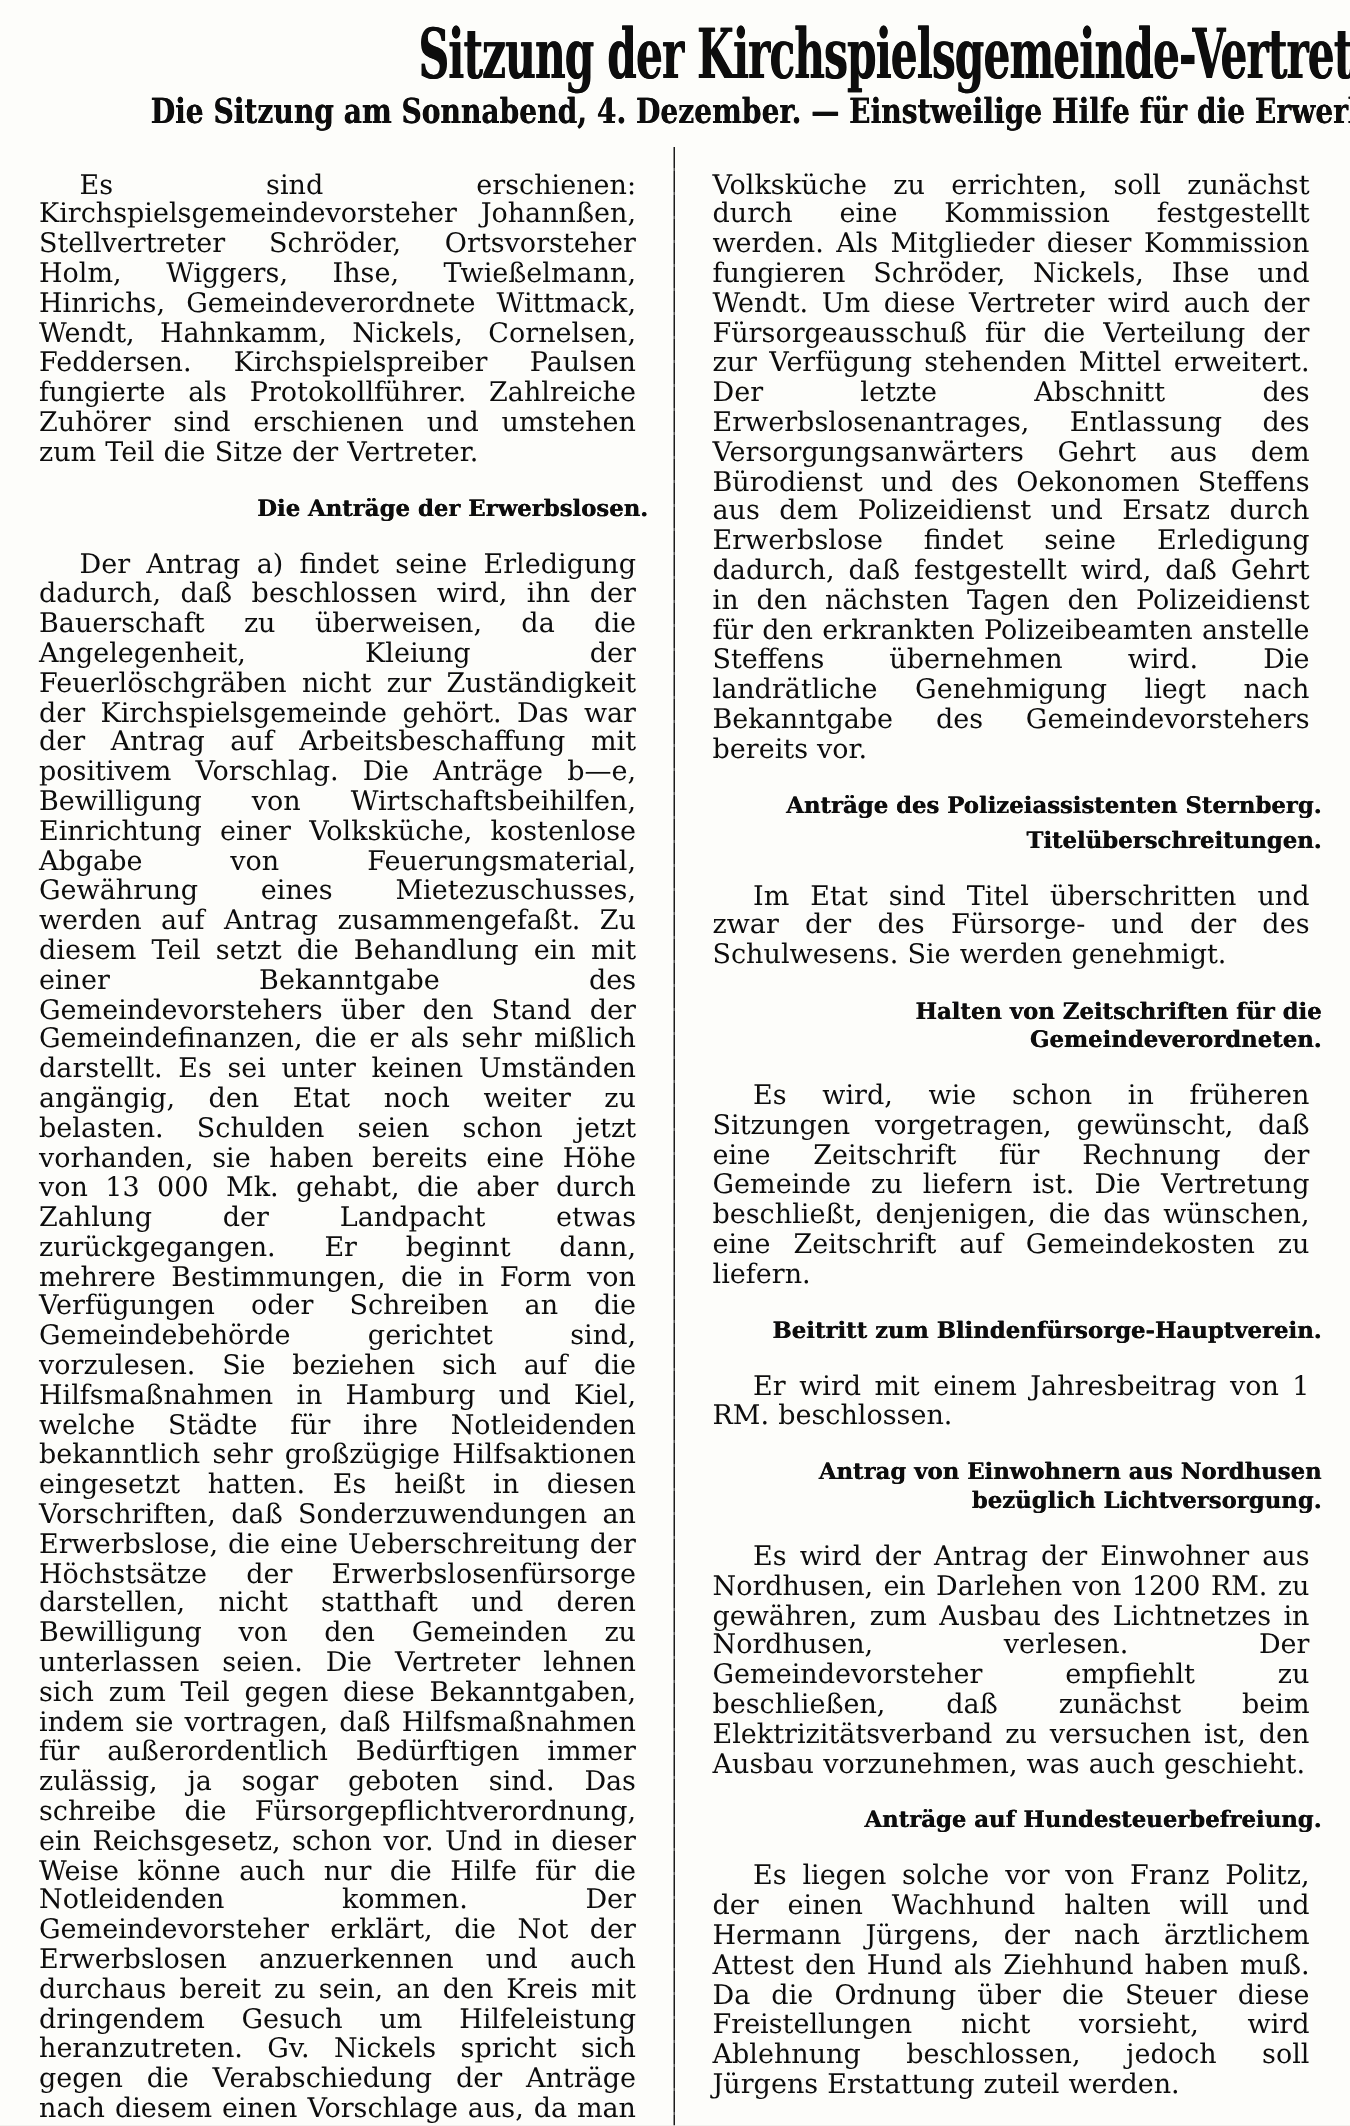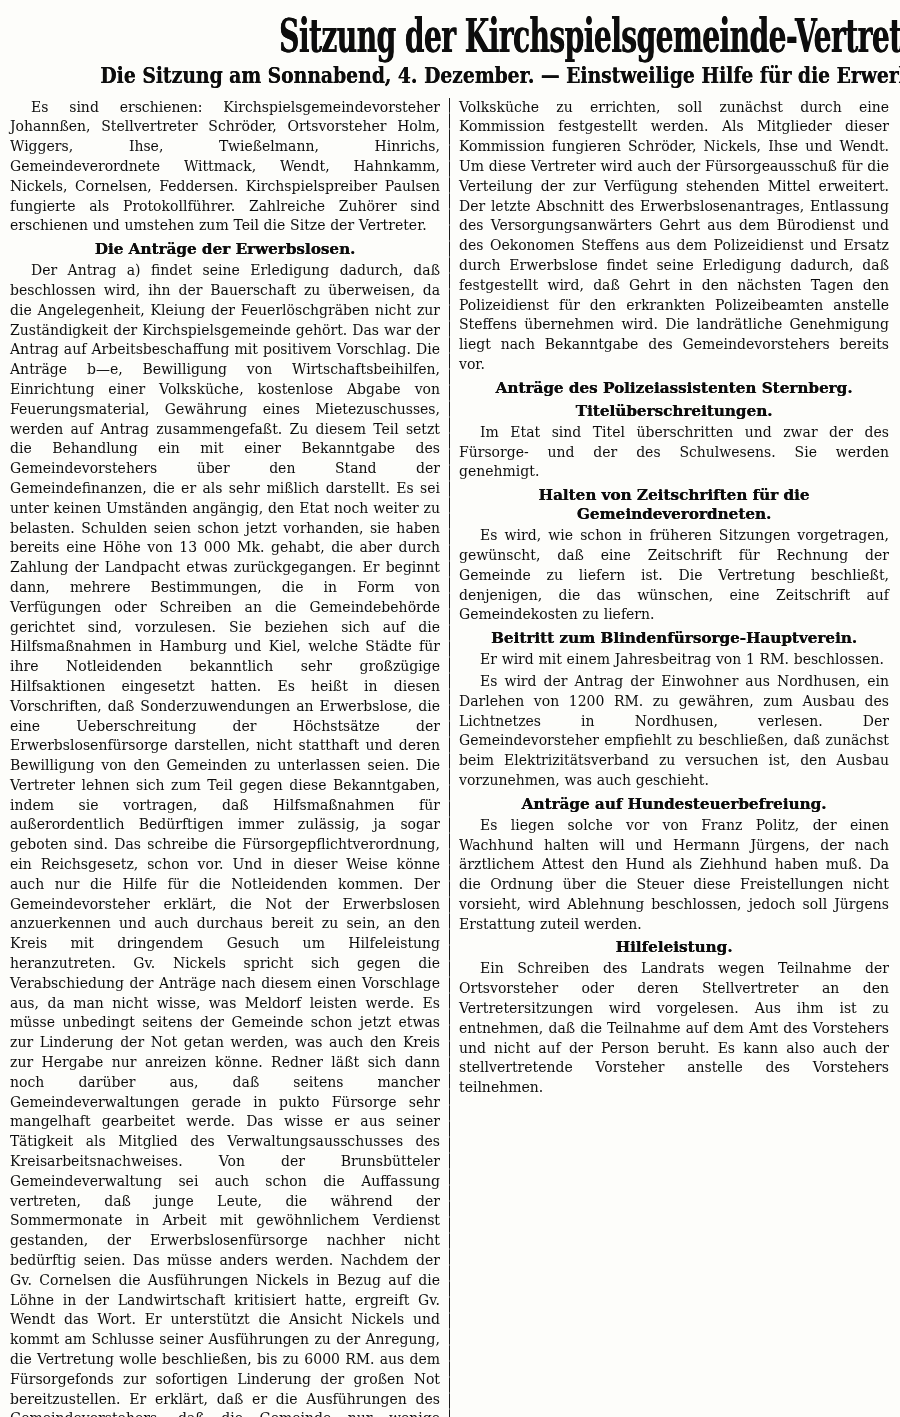--- a/index.html
+++ b/index.html
@@ -38,35 +38,35 @@
     align-items: stretch;
     padding: 8px 8px 0 8px;
   }
   .col { width: 434px; }
   .col-divider {
     width: 1px;
     background: repeating-linear-gradient(to bottom, #1c1c1c 0 14px, #555 14px 16px);
     margin: 2px 7px 0 7px;
   }
   .para {
-    margin: 2px;
-    font-size: 14px;
+    margin: 18px;
+    font-size: 18px;
     line-height: 19.8px;
     text-align: justify;
     text-indent: 1.5em;
     hyphens: auto;
     -webkit-hyphens: auto;
     word-spacing: 0.02em;
   }
   .para.continuation { text-indent: 0; }
   .section-heading {
     margin: 4px 10px 2px 10px;
     font-size: 15.2px;
     font-weight: bold;
-    text-align: center;
+    text-align: right;
     line-height: 1.25;
     text-shadow: 0.3px 0 0 currentColor;
   }
 </style>
 </head>
 <body>
 
 <div class="page">
   <div class="masthead">
     <h1 class="headline fit" style="transform: scaleX(0.613); transform-origin: center top;">Sitzung der Kirchspielsgemeinde-Vertretung Brunsbüttel.</h1>
@@ -82,20 +82,21 @@
     <div class="col-divider"></div>
     <div class="col">
         <p class="para continuation">Volksküche zu errichten, soll zunächst durch eine Kommission festgestellt werden. Als Mitglieder dieser Kommission fungieren Schröder, Nickels, Ihse und Wendt. Um diese Vertreter wird auch der Fürsorgeausschuß für die Verteilung der zur Verfügung stehenden Mittel erweitert. Der letzte Abschnitt des Erwerbslosenantrages, Entlassung des Versorgungsanwärters Gehrt aus dem Bürodienst und des Oekonomen Steffens aus dem Polizeidienst und Ersatz durch Erwerbslose findet seine Erledigung dadurch, daß festgestellt wird, daß Gehrt in den nächsten Tagen den Polizeidienst für den erkrankten Polizeibeamten anstelle Steffens übernehmen wird. Die landrätliche Genehmigung liegt nach Bekanntgabe des Gemeindevorstehers bereits vor.</p>
         <h3 class="section-heading">Anträge des Polizeiassistenten Sternberg.</h3>
         <h3 class="section-heading">Titelüberschreitungen.</h3>
         <p class="para">Im Etat sind Titel überschritten und zwar der des Fürsorge- und der des Schulwesens. Sie werden genehmigt.</p>
         <h3 class="section-heading">Halten von Zeitschriften für die Gemeindeverordneten.</h3>
         <p class="para">Es wird, wie schon in früheren Sitzungen vorgetragen, gewünscht, daß eine Zeitschrift für Rechnung der Gemeinde zu liefern ist. Die Vertretung beschließt, denjenigen, die das wünschen, eine Zeitschrift auf Gemeindekosten zu liefern.</p>
         <h3 class="section-heading">Beitritt zum Blindenfürsorge-Hauptverein.</h3>
         <p class="para">Er wird mit einem Jahresbeitrag von 1 RM. beschlossen.</p>
+        <h3 class="section-heading">Antrag von Einwohnern aus Nordhusen bezüglich Lichtversorgung.</h3>
         <p class="para">Es wird der Antrag der Einwohner aus Nordhusen, ein Darlehen von 1200 RM. zu gewähren, zum Ausbau des Lichtnetzes in Nordhusen, verlesen. Der Gemeindevorsteher empfiehlt zu beschließen, daß zunächst beim Elektrizitätsverband zu versuchen ist, den Ausbau vorzunehmen, was auch geschieht.</p>
         <h3 class="section-heading">Anträge auf Hundesteuerbefreiung.</h3>
         <p class="para">Es liegen solche vor von Franz Politz, der einen Wachhund halten will und Hermann Jürgens, der nach ärztlichem Attest den Hund als Ziehhund haben muß. Da die Ordnung über die Steuer diese Freistellungen nicht vorsieht, wird Ablehnung beschlossen, jedoch soll Jürgens Erstattung zuteil werden.</p>
         <h3 class="section-heading">Hilfeleistung.</h3>
         <p class="para">Ein Schreiben des Landrats wegen Teilnahme der Ortsvorsteher oder deren Stellvertreter an den Vertretersitzungen wird vorgelesen. Aus ihm ist zu entnehmen, daß die Teilnahme auf dem Amt des Vorstehers und nicht auf der Person beruht. Es kann also auch der stellvertretende Vorsteher anstelle des Vorstehers teilnehmen.</p>
       </div>
   </div>
 </div>
 
 </body></html>

